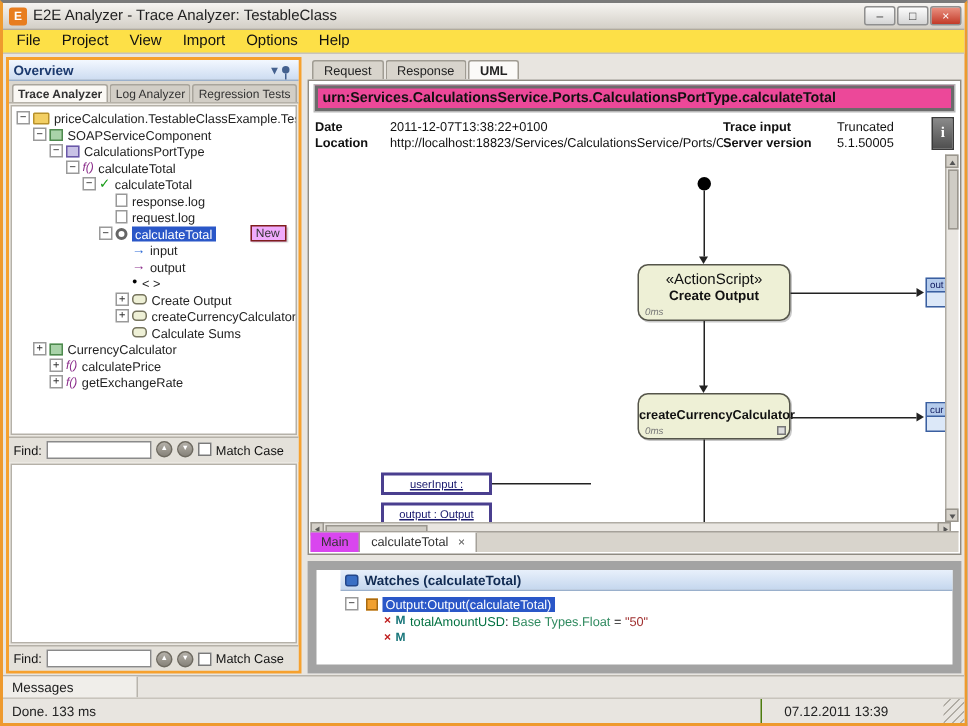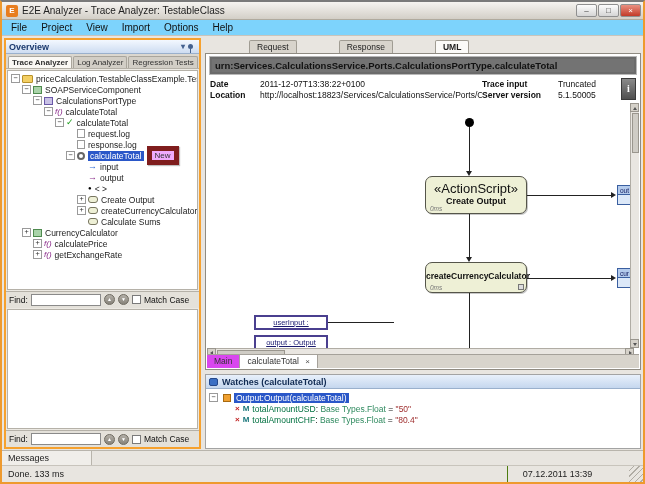--- a/index.html
+++ b/index.html
@@ -10,21 +10,21 @@
   .titlebar{position:absolute;left:0;top:0;right:0;height:18px;display:flex;align-items:center;
     background:linear-gradient(#f6f4f1,#d3cfc7);border-bottom:1px solid #b0aa9e;}
   .app-icon{width:12px;height:12px;background:#e87d1e;color:#fff;font:bold 8px/12px "Liberation Sans",sans-serif;
     text-align:center;margin:0 4px;border-radius:2px;flex:none;}
   .title{font-size:10px;color:#222;white-space:nowrap;}
   .winbtns{margin-left:auto;display:flex;gap:1px;padding-right:2px;}
   .wbtn{width:21px;height:13px;border:1px solid #8f8f8f;background:linear-gradient(#fdfdfd,#d5d5d5);
     font-size:8px;line-height:11px;text-align:center;border-radius:2px;color:#333;}
   .wbtn.close{background:linear-gradient(#ea9181,#c23a28);color:#fff;}
   .menubar{position:absolute;left:0;top:18px;right:0;height:16px;display:flex;align-items:center;
-    background:#7dd3fc;border-bottom:1px solid #c8c4bc;padding-left:2px;}
+    background:#fde047;border-bottom:1px solid #c8c4bc;padding-left:2px;}
   .menuitem{padding:1px 7px;font-size:10px;color:#111;}
   
   .leftpanel{position:absolute;left:2px;top:36px;width:197px;bottom:33px;border:2px solid #f6a12e;
     background:#ece9e3;display:flex;flex-direction:column;}
   .ptitle{height:14px;background:linear-gradient(#f3f8ff,#cddcf1);border-bottom:1px solid #9ab0cc;
     display:flex;align-items:center;padding:0 3px;font-weight:bold;font-size:9px;color:#1c3a6e;flex:none;}
   .ptitle .sp{flex:1;}
   .picon{font-size:8px;line-height:10px;color:#44618f;margin-left:3px;}
   .pinshape{width:5px;height:5px;border-radius:50%;background:#44618f;position:relative;margin:0 3px;}
   .pinshape::after{content:"";position:absolute;left:2px;top:5px;width:1px;height:4px;background:#44618f;}
@@ -44,58 +44,58 @@
   .ico-func{font-size:8px;color:#8b2d8b;font-style:italic;line-height:9px;}
   .ico-check{font-size:9px;color:#189c18;line-height:9px;}
   .ico-log{width:8px;height:9px;background:#fff;border:1px solid #999;}
   .ico-trace{width:8px;height:8px;border:2px solid #666;border-radius:50%;}
   .ico-arrow-in{font-size:9px;color:#2e6bd6;line-height:9px;}
   .ico-arrow-out{font-size:9px;color:#8b2d8b;line-height:9px;}
   .ico-dot{font-size:6px;color:#000;line-height:9px;}
   .ico-action{width:10px;height:7px;background:#eef0d6;border:1px solid #77755f;border-radius:3px;}
   .tlabel{font-size:8.5px;color:#222;}
   .tlabel.sel{background:#2a57c8;color:#fff;padding:0 2px;}
-  .newbadge{margin-left:3px;font-size:8px;border:5px solid #7f1d1d;background:#f0abfc;padding:0 3px;color:#333;
+  .newbadge{margin-left:23px;font-size:8px;border:1px solid #7f1d1d;background:#f0abfc;padding:0 3px;color:#333;
     box-shadow:1px 1px 1px rgba(0,0,0,.25);}
   .findrow{height:17px;display:flex;align-items:center;background:#e4e1da;border-top:1px solid #b5b1a8;
     padding:0 3px;gap:3px;font-size:8.5px;flex:none;}
   .findinput{width:70px;height:12px;border:1px solid #8a8a8a;background:#fff;font:9px "Liberation Sans",sans-serif;padding:0 2px;}
   .roundbtn{width:11px;height:11px;border-radius:50%;background:linear-gradient(#b4b0a8,#87837a);
     border:1px solid #6e6a60;color:#fff;font-size:5px;line-height:9px;text-align:center;flex:none;}
   .cb{width:9px;height:9px;border:1px solid #7a7a7a;background:#fff;flex:none;}
   .empty2{flex:123 1 0;background:#fff;border:1px solid #b5b1a8;margin:1px;}
   
   .rightarea{position:absolute;left:203px;top:36px;right:2px;bottom:33px;}
   .rtabs{display:flex;height:15px;padding-left:3px;gap:1px;align-items:flex-end;}
   .rtab{font-size:8.5px;line-height:12px;padding:0 7px;background:#d8d4cc;border:1px solid #a09c93;border-bottom:none;
-    border-radius:2px 2px 0 0;color:#222;margin-left:41px;}
+    border-radius:2px 2px 0 0;color:#222;}
   .rtab.active{background:#fbfaf8;font-weight:bold;}
   .umlpanel{position:absolute;left:0;right:0;top:15px;height:317px;border:1px solid #8f8b82;background:#fff;}
   .umlheader{position:absolute;left:4px;right:4px;top:3px;height:17px;border:2px solid #6b6b6b;
-    box-shadow:0 0 0 1px #b8b8b8;background:#737373;font-weight:bold;font-size:9.5px;line-height:13px;
+    box-shadow:0 0 0 1px #b8b8b8;background:#ec4899;font-weight:bold;font-size:9.5px;line-height:13px;
     padding:0 3px;overflow:hidden;white-space:nowrap;}
   .infogrid{position:absolute;left:4px;right:24px;top:24px;height:22px;font-size:8.5px;}
   .inforow{display:flex;height:11px;align-items:center;white-space:nowrap;overflow:hidden;}
   .il{font-weight:bold;width:50px;flex:none;}
   .iv{flex:1;overflow:hidden;}
   .il2{font-weight:bold;width:76px;flex:none;}
   .iv2{width:58px;flex:none;}
   .infobtn{position:absolute;right:4px;top:24px;width:15px;height:22px;background:linear-gradient(#8a8a8a,#4f4f4f);
     color:#fff;border:1px solid #3a3a3a;font:bold 10px/20px "Liberation Serif",serif;text-align:center;}
   .diagram{position:absolute;left:1px;top:49px;width:427px;height:245px;background:#fff;overflow:hidden;}
   .initialnode{position:absolute;width:9px;height:9px;border-radius:50%;background:#000;}
   .dline-v{position:absolute;width:1px;background:#222;}
   .dline-h{position:absolute;height:1px;background:#222;}
   .arr-down{position:absolute;width:0;height:0;border-left:3px solid transparent;border-right:3px solid transparent;
     border-top:5px solid #222;}
   .arr-right{position:absolute;width:0;height:0;border-top:3px solid transparent;border-bottom:3px solid transparent;
     border-left:5px solid #222;}
   .anode{position:absolute;border:1px solid #55554a;border-radius:7px;background:#eef0d6;text-align:center;
     box-shadow:1px 1px 0 #c8c8c8;}
-  .stereo{font-size:13px;padding-top:4px;}
+  .stereo{font-size:10px;padding-top:4px;}
   .aname{font-weight:bold;font-size:9px;}
   .dur{position:absolute;left:4px;bottom:1px;font-size:6.5px;color:#777;font-style:italic;}
   .marker{position:absolute;right:2px;bottom:2px;width:6px;height:6px;border:1px solid #777;background:#ddd;}
   .objbox{position:absolute;border:2px solid #4a3f8f;background:#fff;text-align:center;font-size:7.5px;
     color:#1a1a6e;line-height:11px;overflow:hidden;}
   .objbox span{text-decoration:underline;}
   .partialbox{position:absolute;border:1px solid #3a5fa0;background:#dce8f8;overflow:hidden;}
   .pbar{height:9px;background:#b4cbec;font-size:6.5px;line-height:9px;color:#101a5e;padding-left:2px;
     border-bottom:1px solid #3a5fa0;}
   .vscrollbar{position:absolute;right:1px;top:49px;width:9px;height:245px;background:#e9e6e1;border-left:1px solid #b0aca4;}
@@ -106,21 +106,21 @@
   .tri-l{position:absolute;left:2px;top:2px;border-top:2px solid transparent;border-bottom:2px solid transparent;border-right:3px solid #555;}
   .tri-r{position:absolute;left:3px;top:2px;border-top:2px solid transparent;border-bottom:2px solid transparent;border-left:3px solid #555;}
   .vthumb{position:absolute;left:1px;top:10px;width:7px;height:40px;background:#cfccc5;border:1px solid #9a968e;}
   .hthumb{position:absolute;left:10px;top:1px;height:7px;width:68px;background:#cfccc5;border:1px solid #9a968e;}
   .doctabs{position:absolute;left:1px;right:1px;bottom:1px;height:14px;background:#d8d4cc;border-top:1px solid #a5a19a;
     display:flex;align-items:stretch;}
   .dtab{padding:0 7px;font-size:8.5px;line-height:13px;background:#d946ef;border-right:1px solid #a5a19a;color:#333;}
   .dtab.active{background:#fff;}
   .tclose{margin-left:4px;font-size:8px;color:#555;}
   
-  .watches{position:absolute;left:0;right:0;top:336px;bottom:0;border:1px solid #a3a3a3;background:#fff;}
+  .watches{position:absolute;left:0;right:0;top:336px;bottom:0;border:6px solid #a3a3a3;background:#fff;padding-left:16px;}
   .wheader{height:14px;background:linear-gradient(#e8f0fb,#c5d7ee);border-bottom:1px solid #9ab0cc;display:flex;
     align-items:center;gap:4px;padding:0 3px;font-weight:bold;font-size:9px;color:#102a52;}
   .wico{width:9px;height:8px;background:#3a6fc4;border:1px solid #23478a;border-radius:2px;flex:none;}
   .wbody{font-size:8.5px;padding:3px 0 0 3px;}
   .wrow{display:flex;align-items:center;height:11px;gap:3px;white-space:nowrap;}
   .wico-root{width:8px;height:8px;background:#f0a030;border:1px solid #a86a10;flex:none;}
   .wsel{background:#2a57c8;color:#fff;padding:0 2px;}
   .wx{color:#c02020;font-size:8px;font-weight:bold;}
   .wm{color:#18767a;font-size:8px;font-weight:bold;}
   .wname{color:#007040;}
@@ -196,26 +196,26 @@
         <span class="tlabel">calculateTotal</span>
       </div>
       <div class="trow" style="padding-left:47px">
         <span class="exp">−</span>
         <span class="tico ico-check">✓</span>
         <span class="tlabel">calculateTotal</span>
       </div>
       <div class="trow" style="padding-left:58px">
         <span class="exp none"></span>
         <span class="tico ico-log"></span>
+        <span class="tlabel">response.log</span>
+      </div>
+      <div class="trow" style="padding-left:58px">
+        <span class="exp none"></span>
+        <span class="tico ico-log"></span>
         <span class="tlabel">request.log</span>
-      </div>
-      <div class="trow" style="padding-left:58px">
-        <span class="exp none"></span>
-        <span class="tico ico-log"></span>
-        <span class="tlabel">response.log</span>
       </div>
       <div class="trow" style="padding-left:58px">
         <span class="exp">−</span>
         <span class="tico ico-trace"></span>
         <span class="tlabel sel">calculateTotal</span>
         <span class="newbadge">New</span>
       </div>
       <div class="trow" style="padding-left:69px">
         <span class="exp none"></span>
         <span class="tico ico-arrow-in">→</span>
@@ -395,23 +395,20 @@
         <div class="wrow" style="padding-left:26px">
           <span class="wx">×</span>
           <span class="wm">M</span>
           <span>
             <span class="wname">totalAmountUSD</span><span>: </span><span class="wtype">Base Types.Float</span><span> = </span><span class="wval">"50"</span>
           </span>
         </div>
         <div class="wrow" style="padding-left:26px">
           <span class="wx">×</span>
           <span class="wm">M</span>
-          <span>
-            <span class="wname">totalAmountCHF</span><span>: </span><span class="wtype">Base Types.Float</span><span> = </span><span class="wval">"80.4"</span>
-          </span>
         </div>
       </div>
     </div>
   </div>
 
   <div class="messagesbar">
     <div class="msgcell">
       <span>Messages</span>
     </div>
   </div>

